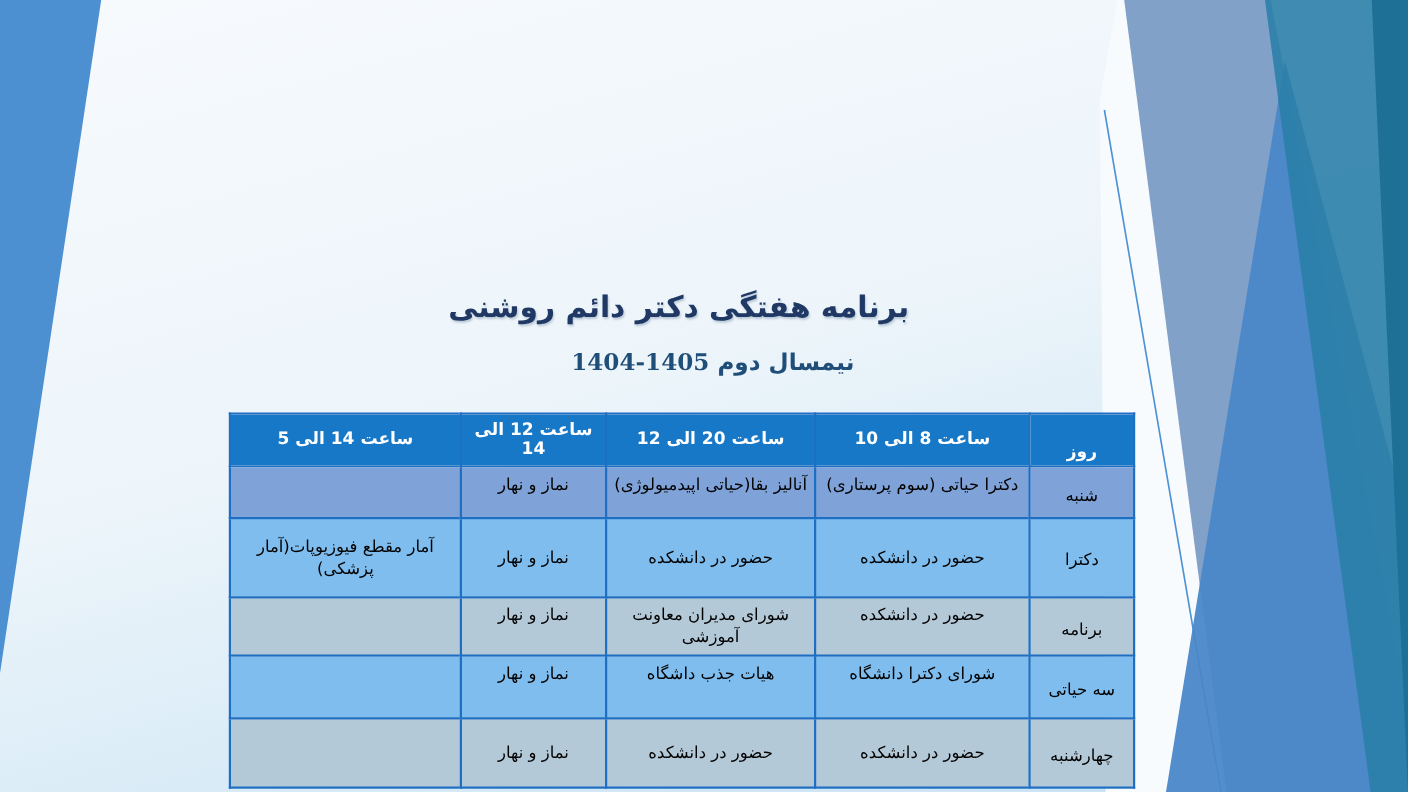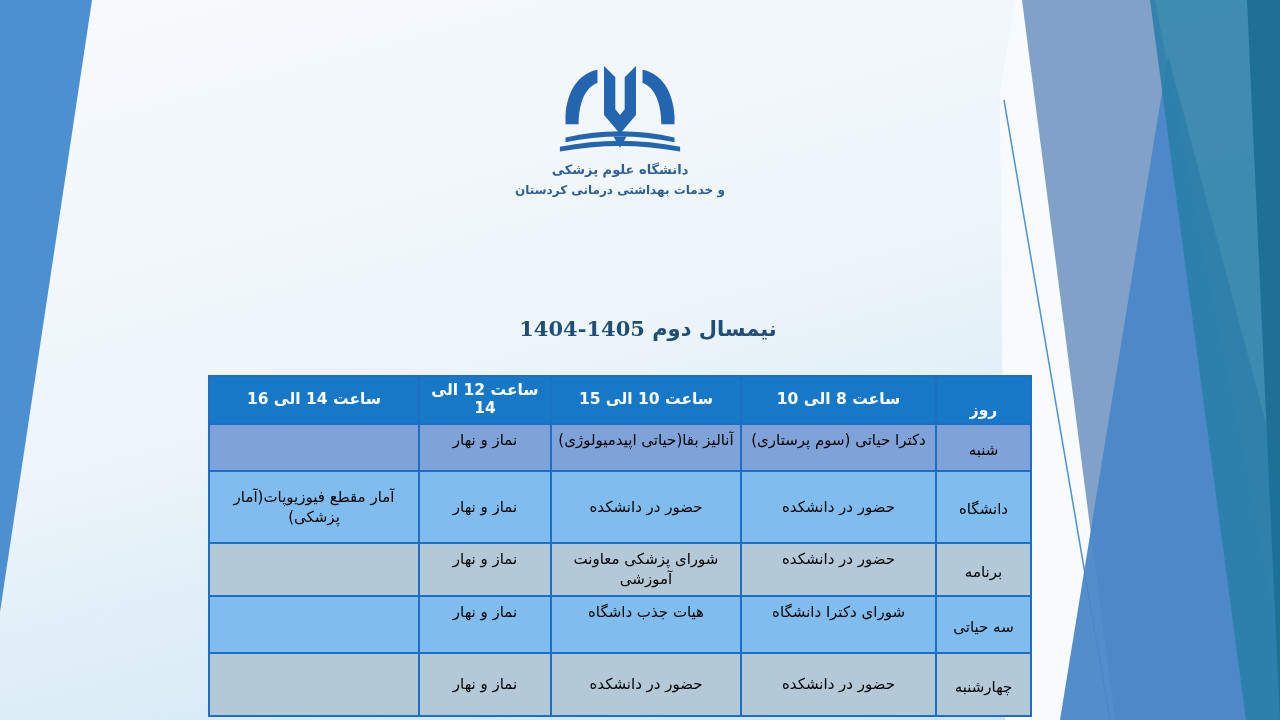--- a/index.html
+++ b/index.html
@@ -86,71 +86,60 @@
   <svg class="bg-svg" viewBox="0 0 1280 720" aria-hidden="true">
     <polygon class="p-leftband" points="0,0 92,0 0,612"></polygon>
     <polygon class="p-white" points="1000,90 1016,0 1060,0 1260,720 1005,720"></polygon>
     <line class="p-stripe" x1="1004" y1="100" x2="1110" y2="720"></line>
     <polygon class="p-slate" points="1022,0 1155,0 1295,720 1115,720"></polygon>
     <polygon class="p-blue" points="1168,55 1060,720 1345,720"></polygon>
     <polygon class="p-teal" points="1150,0 1280,0 1280,720 1246,720"></polygon>
     <polygon class="p-teald" points="1247,0 1280,0 1280,720"></polygon>
   </svg>
 
-  <div class="logo-wrap">
-    <svg class="logo-svg" viewBox="-70 -75 140 115" aria-hidden="true">
-      <path class="f" d="M -17,-60 L -5,-48 L -5,-14 L 0,-8 L 5,-14 L 5,-48 L 17,-60 L 17,-8 L 0,12 L -17,-8 Z"></path>
-      <path class="f" d="M -24,-56 C -44,-52 -56,-34 -58,-8 L -58,2 L -44,2 C -44,-22 -36,-38 -24,-42 Z"></path>
-      <path class="f" d="M 24,-56 C 44,-52 56,-34 58,-8 L 58,2 L 44,2 C 44,-22 36,-38 24,-42 Z"></path>
-      <path class="f" d="M -58,16 Q 0,3 58,16 L 58,21 Q 0,9 -58,21 Z"></path>
-      <path class="f" d="M -64,26 Q 0,13 64,26 L 64,31 Q 0,19 -64,31 Z"></path>
-      <path class="f" d="M -7,15 L 0,27 L 7,15 Z"></path>
-    </svg>
-    <div class="logo-line1" dir="rtl">دانشگاه علوم پزشکی</div>
-    <div class="logo-line2" dir="rtl">و خدمات بهداشتی درمانی کردستان</div>
-  </div>
 
+  <div class="title">برنامه هفتگی دکتر دائم روشنی</div>
   <div class="subtitle">نیمسال دوم 1405-1404</div>
 
   <table class="schedule">
     <colgroup>
       <col class="c-day">
         <col class="c-810">
         <col class="c-1012">
         <col class="c-1214">
         <col class="c-1416">
     </colgroup>
     <thead>
       <tr>
         <th class="day">روز</th>
         <th>ساعت 8 الی 10</th>
-        <th>ساعت 10 الی 15</th>
+        <th>ساعت 20 الی 12</th>
         <th>ساعت 12 الی 14</th>
-        <th>ساعت 14 الی 16</th>
+        <th>ساعت 14 الی 5</th>
       </tr>
     </thead>
     <tbody>
       <tr class="tone-slate align-top r1">
         <td class="day">شنبه</td>
         <td>دکترا حیاتی (سوم پرستاری)</td>
         <td>آنالیز بقا(حیاتی اپیدمیولوژی)</td>
         <td>نماز و نهار</td>
         <td></td>
       </tr>
       <tr class="tone-sky align-mid r2">
-        <td class="day">دانشگاه</td>
+        <td class="day">دکترا</td>
         <td>حضور در دانشکده</td>
         <td>حضور در دانشکده</td>
         <td>نماز و نهار</td>
         <td>آمار مقطع فیوزیوپات(آمار پزشکی)</td>
       </tr>
       <tr class="tone-gray align-top r3">
         <td class="day">برنامه</td>
         <td>حضور در دانشکده</td>
-        <td>شورای پزشکی معاونت آموزشی</td>
+        <td>شورای مدیران معاونت آموزشی</td>
         <td>نماز و نهار</td>
         <td></td>
       </tr>
       <tr class="tone-sky align-top r4">
         <td class="day">سه حیاتی</td>
         <td>شورای دکترا دانشگاه</td>
         <td>هیات جذب داشگاه</td>
         <td>نماز و نهار</td>
         <td></td>
       </tr>

